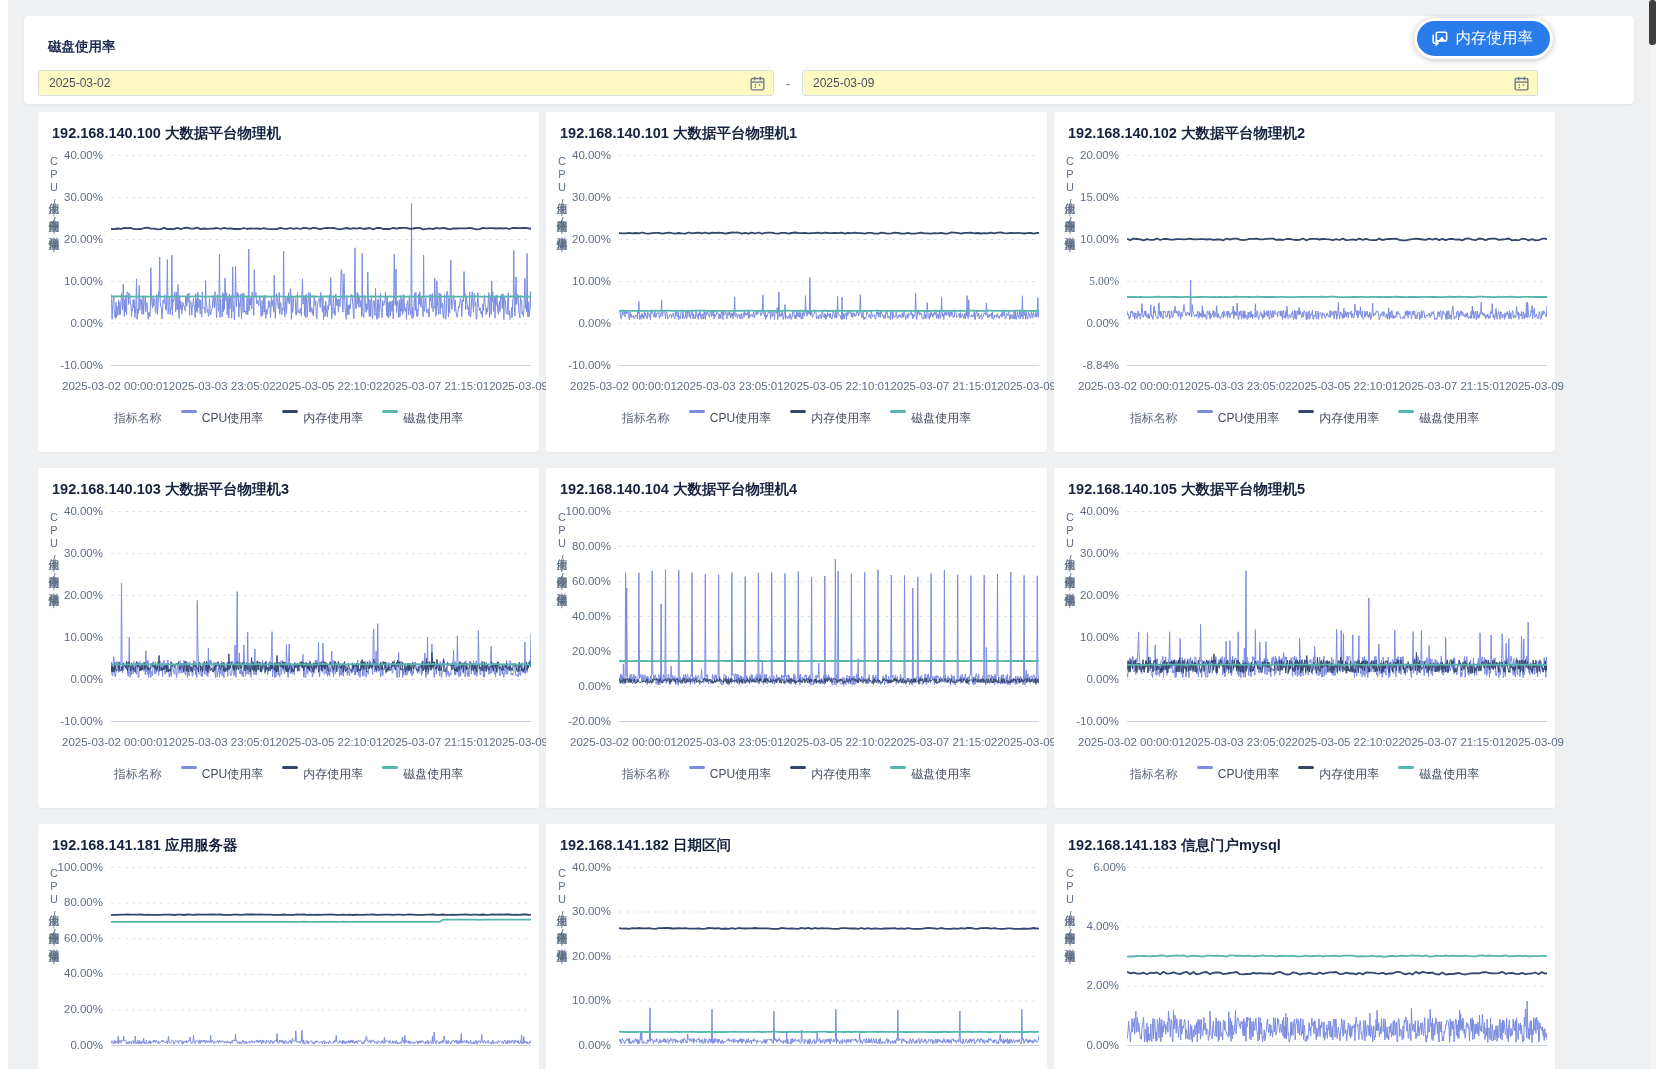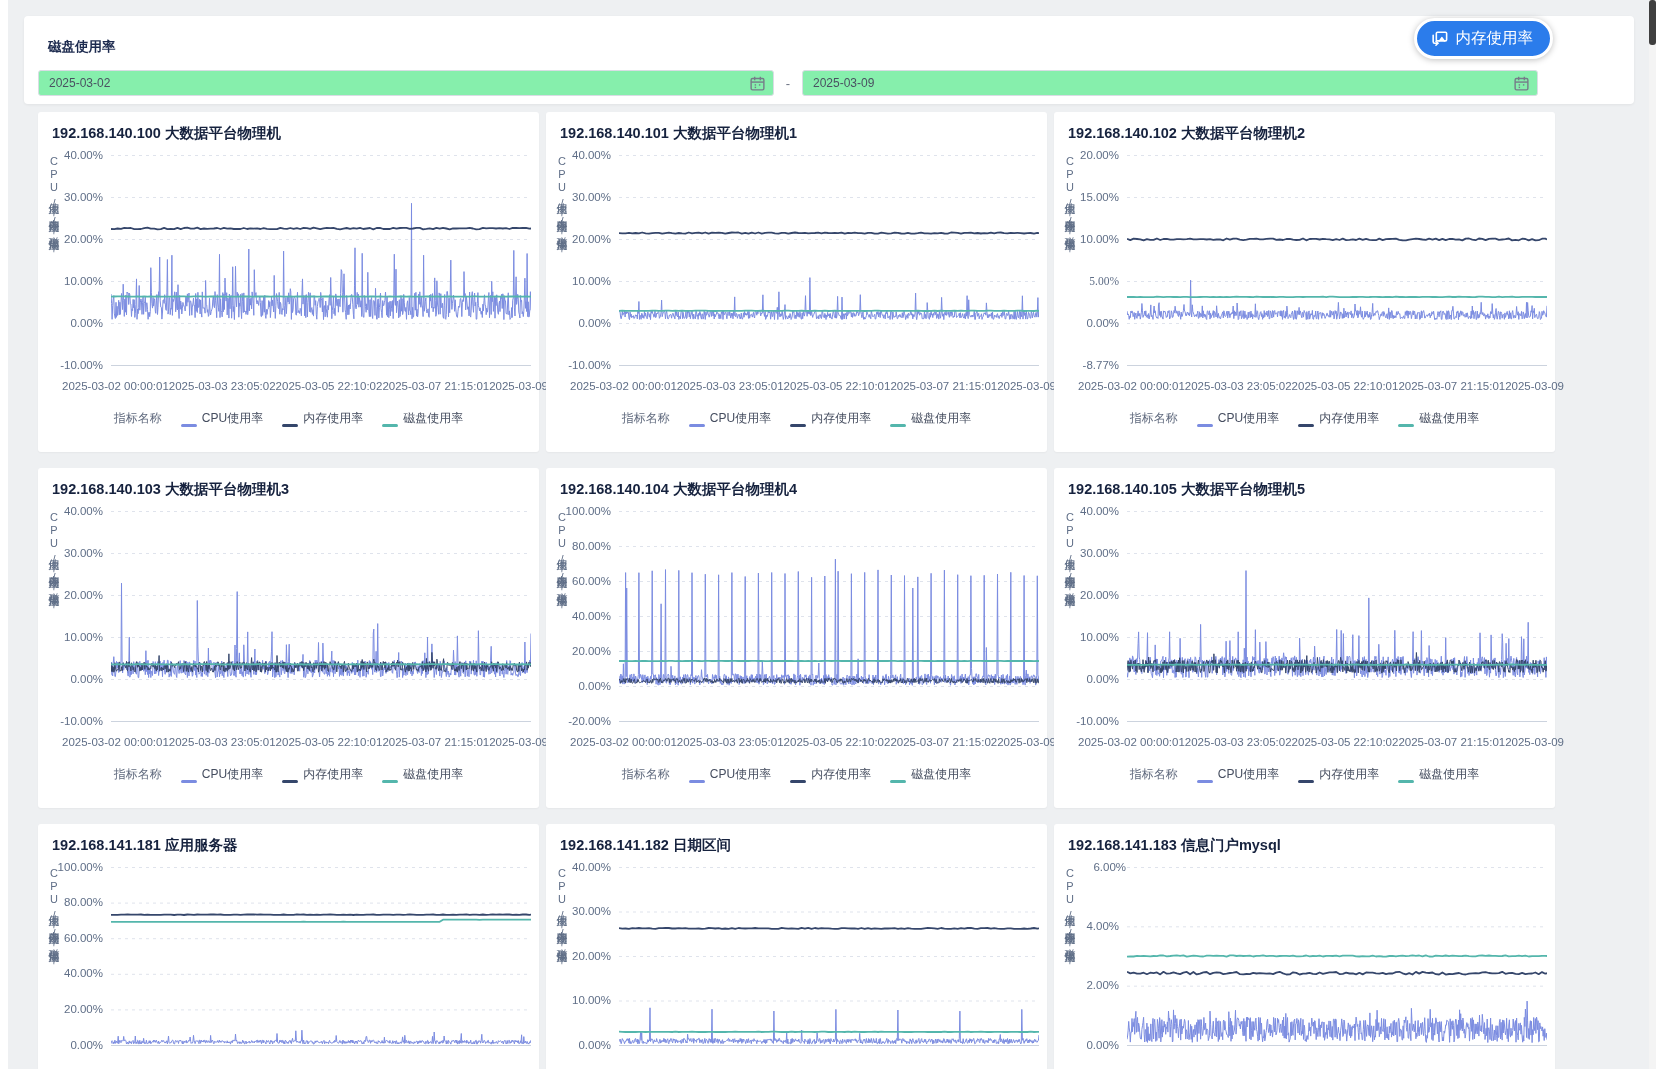--- a/index.html
+++ b/index.html
@@ -13,21 +13,21 @@
   
   .toolbar{
     position:absolute;left:16px;top:16px;width:1610px;height:88px;
     background:#fff;border-radius:4px;box-shadow:0 1px 3px rgba(0,0,0,.06);
   }
   .toolbar-label{
     position:absolute;left:24px;top:22px;font-size:13.5px;font-weight:700;color:#1d2b4f;
   }
   .date-row{position:absolute;left:14px;top:54px;right:96px;height:26px;display:flex;align-items:center;}
   .date-input{
-    position:relative;flex:1;height:26px;background:#86efac;border:1px solid #d9dde4;border-radius:3px;
+    position:relative;flex:1;height:26px;background:#fef9c3;border:1px solid #d9dde4;border-radius:3px;
     display:flex;align-items:center;box-sizing:border-box;cursor:text;
   }
   .date-input .val{font-size:12px;color:#4a5161;padding-left:10px;}
   .date-input .cal{position:absolute;right:7px;top:4px;width:17px;height:17px;}
   .date-sep{width:28px;text-align:center;font-size:13px;color:#6a7182;flex:0 0 28px;}
 
   
   .word-btn{
     position:absolute;right:103px;top:18px;height:41px;padding:0 17px 0 13px;
     background:#2b7ceb;border:3px solid #ffffff;border-radius:22px;
@@ -59,21 +59,21 @@
   .plot-svg{position:absolute;left:73px;}
   .xrow{
     position:absolute;left:24px;right:4px;display:flex;justify-content:flex-start;
     font-size:11.5px;color:#5f6e87;white-space:nowrap;
   }
   .legend{
     position:absolute;left:0;right:0;display:flex;justify-content:center;align-items:center;gap:19px;
     font-size:12px;color:#454d5f;
   }
   .legend .lg-title{color:#606a7e;}
-  .legend .lg-item{display:flex;align-items:flex-end;gap:5px;cursor:pointer;}
+  .legend .lg-item{display:flex;align-items:flex-start;gap:5px;cursor:pointer;}
   .legend .mark{width:16px;height:3px;border-radius:2px;display:inline-block;}
 
   
   .scroll-track{position:absolute;right:0;top:0;width:7px;height:1069px;background:#f4f4f4;}
   .scroll-thumb{position:absolute;left:0;top:0;width:7px;height:45px;background:#3f3f3f;border-radius:3px;}
 </style>
 </head>
 <body>
 
 <div class="viewport">
@@ -197,21 +197,21 @@
         </div>
       </section>
       <section class="card">
         <h3>192.168.140.102 大数据平台物理机2</h3>
         <div class="yname" style="top: 43px; height: 210px;">CPU使用率/内存使用率/磁盘使用率</div>
         <div class="ytick" style="left: 5px; top: 37.5px;">20.00%</div>
         <div class="ytick" style="left: 5px; top: 79.5px;">15.00%</div>
         <div class="ytick" style="left: 5px; top: 121.5px;">10.00%</div>
         <div class="ytick" style="left: 5px; top: 163.5px; font-family: Liberation Serif, serif;">5.00%</div>
         <div class="ytick" style="left: 5px; top: 205.5px;">0.00%</div>
-        <div class="ytick" style="left: 5px; top: 247.5px;">-8.77%</div>
+        <div class="ytick" style="left: 5px; top: 247.5px;">-8.84%</div>
         <svg class="plot-svg" width="420" height="214" style="top: 43px;">
           <line x1="0" x2="420" y1="0.5" y2="0.5" stroke="#dfe3ec" stroke-dasharray="3 4" stroke-width="1"></line>
           <line x1="0" x2="420" y1="42.5" y2="42.5" stroke="#dfe3ec" stroke-dasharray="3 4" stroke-width="1"></line>
           <line x1="0" x2="420" y1="84.5" y2="84.5" stroke="#dfe3ec" stroke-dasharray="3 4" stroke-width="1"></line>
           <line x1="0" x2="420" y1="126.5" y2="126.5" stroke="#dfe3ec" stroke-dasharray="3 4" stroke-width="1"></line>
           <line x1="0" x2="420" y1="168.5" y2="168.5" stroke="#dfe3ec" stroke-dasharray="3 4" stroke-width="1"></line>
           <line x1="0" x2="420" y1="210.5" y2="210.5" stroke="#ccd3de" stroke-width="1"></line>
           <path d="M0.0 156.1 L0.6 159.8 L1.1 158.9 L1.7 160.2 L2.2 164.3 L2.8 161.1 L3.3 162.6 L3.9 156.1 L4.4 158.0 L5.0 155.9 L5.5 156.6 L6.1 161.7 L6.6 160.2 L7.2 157.5 L7.7 164.3 L8.3 160.3 L8.9 158.0 L9.4 162.0 L10.0 163.4 L10.5 160.0 L11.1 155.9 L11.6 161.0 L12.2 161.0 L12.7 158.4 L13.3 164.1 L13.8 161.6 L14.4 157.2 L14.9 148.5 L15.5 155.8 L16.0 162.4 L16.6 160.1 L17.2 159.5 L17.7 156.1 L18.3 160.9 L18.8 155.8 L19.4 162.2 L19.9 161.1 L20.5 159.8 L21.0 163.1 L21.6 158.5 L22.1 164.0 L22.7 160.8 L23.2 159.2 L23.8 149.9 L24.3 161.7 L24.9 160.2 L25.5 161.7 L26.0 164.4 L26.6 156.0 L27.1 151.0 L27.7 157.9 L28.2 155.8 L28.8 160.6 L29.3 161.9 L29.9 163.1 L30.4 162.3 L31.0 163.5 L31.5 150.0 L32.1 147.7 L32.6 160.4 L33.2 156.5 L33.8 162.3 L34.3 156.2 L34.9 161.3 L35.4 161.8 L36.0 164.1 L36.5 155.9 L37.1 157.1 L37.6 156.0 L38.2 156.8 L38.7 159.2 L39.3 162.5 L39.8 161.3 L40.4 161.7 L40.9 156.2 L41.5 157.6 L42.1 155.5 L42.6 164.0 L43.2 162.5 L43.7 162.3 L44.3 155.8 L44.8 157.1 L45.4 162.5 L45.9 162.2 L46.5 159.5 L47.0 155.5 L47.6 157.7 L48.1 151.2 L48.7 156.4 L49.2 158.3 L49.8 155.8 L50.4 157.1 L50.9 160.2 L51.5 161.5 L52.0 155.9 L52.6 159.9 L53.1 159.5 L53.7 164.3 L54.2 157.1 L54.8 161.7 L55.3 161.2 L55.9 158.2 L56.4 155.5 L57.0 149.5 L57.5 156.1 L58.1 156.8 L58.7 160.2 L59.2 161.0 L59.8 158.9 L60.3 157.1 L60.9 158.0 L61.4 160.1 L62.0 157.7 L62.5 160.8 L63.1 158.0 L63.6 125.2 L64.2 157.8 L64.7 162.0 L65.3 149.8 L65.8 156.4 L66.4 158.0 L67.0 159.8 L67.5 161.7 L68.1 160.5 L68.6 161.1 L69.2 159.4 L69.7 161.5 L70.3 158.5 L70.8 156.1 L71.4 163.4 L71.9 163.1 L72.5 156.8 L73.0 162.2 L73.6 158.3 L74.2 158.9 L74.7 161.6 L75.3 150.9 L75.8 163.0 L76.4 155.8 L76.9 161.1 L77.5 159.1 L78.0 162.1 L78.6 159.7 L79.1 163.5 L79.7 164.5 L80.2 156.3 L80.8 155.8 L81.3 159.0 L81.9 159.8 L82.5 155.8 L83.0 164.1 L83.6 158.3 L84.1 162.7 L84.7 160.2 L85.2 160.4 L85.8 158.0 L86.3 155.6 L86.9 162.6 L87.4 156.4 L88.0 157.5 L88.5 158.8 L89.1 162.0 L89.6 150.8 L90.2 158.5 L90.8 163.2 L91.3 158.3 L91.9 161.1 L92.4 162.1 L93.0 163.3 L93.5 163.9 L94.1 161.0 L94.6 160.3 L95.2 158.6 L95.7 156.9 L96.3 162.9 L96.8 155.8 L97.4 157.3 L97.9 161.1 L98.5 161.5 L99.1 160.4 L99.6 157.0 L100.2 156.0 L100.7 163.1 L101.3 159.1 L101.8 156.1 L102.4 158.7 L102.9 162.7 L103.5 158.8 L104.0 159.5 L104.6 157.7 L105.1 158.9 L105.7 156.8 L106.2 151.0 L106.8 163.6 L107.4 155.8 L107.9 161.0 L108.5 156.9 L109.0 159.5 L109.6 160.4 L110.1 148.0 L110.7 155.9 L111.2 164.6 L111.8 163.7 L112.3 156.7 L112.9 161.0 L113.4 157.0 L114.0 155.7 L114.5 163.7 L115.1 162.4 L115.7 160.1 L116.2 155.6 L116.8 163.8 L117.3 163.3 L117.9 156.1 L118.4 162.5 L119.0 159.7 L119.5 161.3 L120.1 164.5 L120.6 164.0 L121.2 157.2 L121.7 162.9 L122.3 157.3 L122.8 156.8 L123.4 162.5 L124.0 156.1 L124.5 161.9 L125.1 158.7 L125.6 163.8 L126.2 159.7 L126.7 160.4 L127.3 161.7 L127.8 162.0 L128.4 148.8 L128.9 162.4 L129.5 159.6 L130.0 155.7 L130.6 156.5 L131.1 162.9 L131.7 164.6 L132.3 161.7 L132.8 159.9 L133.4 157.2 L133.9 156.6 L134.5 161.5 L135.0 158.6 L135.6 164.3 L136.1 160.2 L136.7 162.9 L137.2 155.6 L137.8 161.8 L138.3 157.9 L138.9 158.0 L139.4 160.1 L140.0 156.0 L140.6 161.6 L141.1 160.9 L141.7 155.5 L142.2 163.9 L142.8 163.6 L143.3 155.9 L143.9 157.1 L144.4 160.0 L145.0 163.0 L145.5 155.6 L146.1 155.9 L146.6 162.1 L147.2 156.3 L147.7 155.5 L148.3 159.3 L148.9 158.4 L149.4 158.3 L150.0 157.7 L150.5 161.8 L151.1 156.5 L151.6 157.3 L152.2 156.5 L152.7 157.4 L153.3 161.0 L153.8 155.7 L154.4 161.4 L154.9 155.9 L155.5 164.4 L156.0 157.8 L156.6 155.4 L157.2 162.6 L157.7 161.0 L158.3 163.3 L158.8 156.4 L159.4 161.5 L159.9 151.1 L160.5 157.2 L161.0 163.6 L161.6 162.7 L162.1 161.2 L162.7 159.5 L163.2 161.6 L163.8 162.7 L164.3 159.4 L164.9 157.7 L165.5 156.0 L166.0 161.7 L166.6 164.5 L167.1 159.2 L167.7 155.4 L168.2 163.7 L168.8 155.8 L169.3 164.3 L169.9 161.5 L170.4 155.8 L171.0 159.7 L171.5 158.9 L172.1 152.4 L172.6 159.7 L173.2 155.9 L173.8 158.1 L174.3 160.9 L174.9 162.8 L175.4 157.4 L176.0 157.4 L176.5 162.1 L177.1 155.5 L177.6 156.8 L178.2 158.2 L178.7 158.6 L179.3 164.6 L179.8 156.6 L180.4 161.2 L180.9 164.3 L181.5 157.3 L182.1 155.9 L182.6 164.1 L183.2 162.2 L183.7 158.8 L184.3 158.8 L184.8 160.1 L185.4 155.4 L185.9 163.9 L186.5 164.3 L187.0 160.2 L187.6 161.7 L188.1 161.1 L188.7 156.0 L189.2 163.5 L189.8 163.8 L190.4 158.3 L190.9 156.0 L191.5 164.3 L192.0 158.0 L192.6 158.1 L193.1 157.8 L193.7 157.5 L194.2 160.8 L194.8 163.4 L195.3 157.7 L195.9 160.7 L196.4 158.4 L197.0 158.8 L197.5 161.2 L198.1 163.4 L198.7 161.6 L199.2 161.2 L199.8 158.3 L200.3 158.3 L200.9 160.9 L201.4 160.5 L202.0 162.3 L202.5 161.9 L203.1 155.4 L203.6 162.2 L204.2 158.1 L204.7 156.2 L205.3 160.1 L205.8 159.1 L206.4 156.5 L207.0 163.9 L207.5 161.9 L208.1 155.6 L208.6 158.5 L209.2 156.3 L209.7 164.2 L210.3 161.2 L210.8 157.9 L211.4 147.4 L211.9 156.5 L212.5 163.8 L213.0 161.6 L213.6 156.9 L214.2 157.5 L214.7 158.0 L215.3 163.4 L215.8 158.9 L216.4 163.2 L216.9 153.2 L217.5 162.6 L218.0 160.1 L218.6 156.1 L219.1 162.0 L219.7 157.9 L220.2 159.6 L220.8 156.9 L221.3 163.1 L221.9 157.5 L222.5 157.7 L223.0 158.1 L223.6 159.6 L224.1 155.9 L224.7 162.7 L225.2 161.0 L225.8 158.6 L226.3 163.2 L226.9 161.9 L227.4 160.5 L228.0 149.0 L228.5 156.0 L229.1 156.0 L229.6 160.2 L230.2 155.4 L230.8 162.9 L231.3 162.0 L231.9 155.8 L232.4 158.7 L233.0 159.3 L233.5 151.8 L234.1 160.3 L234.6 162.2 L235.2 156.1 L235.7 162.4 L236.3 164.3 L236.8 163.1 L237.4 162.2 L237.9 156.1 L238.5 161.7 L239.1 157.6 L239.6 159.4 L240.2 156.0 L240.7 161.2 L241.3 162.6 L241.8 159.5 L242.4 162.1 L242.9 157.2 L243.5 164.4 L244.0 164.2 L244.6 159.8 L245.1 157.7 L245.7 148.4 L246.2 161.2 L246.8 158.9 L247.4 158.3 L247.9 160.4 L248.5 158.4 L249.0 156.7 L249.6 157.3 L250.1 155.7 L250.7 155.9 L251.2 158.2 L251.8 160.6 L252.3 164.6 L252.9 162.0 L253.4 161.5 L254.0 158.9 L254.5 160.5 L255.1 157.5 L255.7 156.7 L256.2 161.3 L256.8 156.5 L257.3 157.6 L257.9 160.3 L258.4 161.9 L259.0 162.9 L259.5 159.7 L260.1 158.7 L260.6 163.7 L261.2 160.4 L261.7 152.9 L262.3 164.4 L262.8 156.9 L263.4 157.4 L264.0 163.1 L264.5 155.7 L265.1 155.7 L265.6 162.0 L266.2 163.7 L266.7 160.3 L267.3 163.0 L267.8 160.9 L268.4 161.0 L268.9 162.7 L269.5 156.7 L270.0 160.0 L270.6 159.2 L271.1 156.3 L271.7 158.7 L272.3 159.0 L272.8 158.6 L273.4 163.7 L273.9 163.2 L274.5 162.5 L275.0 162.3 L275.6 163.4 L276.1 162.0 L276.7 160.8 L277.2 163.4 L277.8 163.5 L278.3 156.7 L278.9 159.8 L279.4 155.8 L280.0 160.7 L280.6 155.8 L281.1 163.2 L281.7 156.1 L282.2 157.3 L282.8 159.6 L283.3 156.4 L283.9 157.7 L284.4 163.6 L285.0 160.1 L285.5 159.4 L286.1 155.7 L286.6 160.0 L287.2 156.0 L287.7 156.6 L288.3 164.0 L288.9 159.6 L289.4 162.7 L290.0 163.8 L290.5 157.7 L291.1 157.9 L291.6 157.8 L292.2 157.2 L292.7 164.6 L293.3 164.0 L293.8 159.5 L294.4 155.8 L294.9 162.9 L295.5 158.3 L296.0 156.5 L296.6 155.6 L297.2 158.2 L297.7 163.0 L298.3 162.9 L298.8 161.2 L299.4 160.3 L299.9 159.9 L300.5 161.4 L301.0 159.5 L301.6 159.0 L302.1 160.5 L302.7 158.1 L303.2 162.8 L303.8 160.1 L304.3 160.8 L304.9 156.7 L305.5 158.8 L306.0 159.3 L306.6 156.2 L307.1 160.0 L307.7 164.6 L308.2 163.2 L308.8 164.5 L309.3 163.3 L309.9 164.2 L310.4 160.5 L311.0 156.6 L311.5 158.4 L312.1 161.8 L312.6 156.9 L313.2 157.1 L313.8 155.8 L314.3 164.2 L314.9 164.5 L315.4 158.2 L316.0 156.0 L316.5 156.5 L317.1 159.6 L317.6 158.4 L318.2 158.6 L318.7 163.6 L319.3 164.5 L319.8 155.8 L320.4 156.3 L320.9 164.3 L321.5 155.7 L322.1 157.2 L322.6 163.8 L323.2 161.2 L323.7 160.0 L324.3 164.6 L324.8 155.5 L325.4 155.7 L325.9 151.3 L326.5 158.1 L327.0 164.1 L327.6 163.8 L328.1 162.4 L328.7 161.5 L329.2 162.7 L329.8 156.8 L330.4 157.9 L330.9 155.9 L331.5 164.6 L332.0 157.7 L332.6 161.9 L333.1 159.8 L333.7 155.9 L334.2 156.2 L334.8 160.3 L335.3 156.7 L335.9 157.3 L336.4 160.9 L337.0 160.6 L337.5 159.6 L338.1 162.3 L338.7 160.3 L339.2 158.1 L339.8 162.1 L340.3 157.8 L340.9 161.2 L341.4 163.6 L342.0 161.8 L342.5 161.6 L343.1 161.4 L343.6 163.7 L344.2 156.1 L344.7 163.2 L345.3 151.0 L345.8 159.5 L346.4 155.6 L347.0 163.7 L347.5 159.4 L348.1 156.9 L348.6 156.4 L349.2 164.6 L349.7 164.2 L350.3 156.0 L350.8 162.9 L351.4 163.1 L351.9 159.4 L352.5 162.4 L353.0 157.7 L353.6 159.1 L354.2 147.3 L354.7 157.9 L355.3 159.7 L355.8 157.4 L356.4 159.4 L356.9 161.1 L357.5 158.7 L358.0 159.9 L358.6 164.1 L359.1 160.0 L359.7 161.5 L360.2 162.5 L360.8 158.8 L361.3 160.6 L361.9 163.7 L362.5 161.2 L363.0 162.8 L363.6 156.7 L364.1 156.7 L364.7 158.8 L365.2 148.6 L365.8 158.3 L366.3 163.0 L366.9 159.6 L367.4 164.4 L368.0 162.3 L368.5 157.3 L369.1 153.5 L369.6 161.1 L370.2 164.2 L370.8 160.2 L371.3 156.3 L371.9 156.8 L372.4 160.6 L373.0 164.4 L373.5 156.9 L374.1 157.0 L374.6 158.4 L375.2 163.2 L375.7 160.0 L376.3 159.3 L376.8 160.3 L377.4 164.3 L377.9 157.9 L378.5 162.4 L379.1 160.1 L379.6 157.6 L380.2 156.4 L380.7 159.9 L381.3 159.5 L381.8 164.0 L382.4 155.8 L382.9 163.0 L383.5 157.8 L384.0 164.0 L384.6 163.8 L385.1 157.7 L385.7 155.6 L386.2 159.6 L386.8 163.2 L387.4 161.0 L387.9 160.3 L388.5 163.0 L389.0 160.1 L389.6 151.5 L390.1 158.0 L390.7 160.2 L391.2 156.7 L391.8 164.4 L392.3 159.0 L392.9 158.5 L393.4 159.9 L394.0 160.9 L394.5 156.4 L395.1 163.8 L395.7 162.9 L396.2 156.9 L396.8 159.3 L397.3 163.7 L397.9 159.9 L398.4 158.5 L399.0 162.6 L399.5 147.3 L400.1 163.0 L400.6 147.5 L401.2 155.8 L401.7 160.9 L402.3 162.4 L402.8 161.9 L403.4 161.0 L404.0 155.8 L404.5 157.2 L405.1 150.6 L405.6 163.9 L406.2 155.9 L406.7 157.6 L407.3 153.3 L407.8 162.6 L408.4 160.4 L408.9 160.2 L409.5 159.2 L410.0 162.0 L410.6 163.6 L411.1 163.6 L411.7 162.7 L412.3 156.6 L412.8 158.0 L413.4 164.5 L413.9 163.6 L414.5 163.2 L415.0 156.3 L415.6 160.3 L416.1 159.7 L416.7 155.7 L417.2 156.7 L417.8 157.9 L418.3 159.8 L418.9 160.9 L419.4 162.1 L420.0 150.8 " fill="none" stroke="#7b8ce1" stroke-width="1" stroke-linejoin="round"></path>
           <path d="M0.0 83.9 L3.3 85.1 L6.6 83.6 L10.0 84.0 L13.3 84.4 L16.6 85.4 L19.9 84.2 L23.2 84.9 L26.6 84.9 L29.9 83.5 L33.2 85.0 L36.5 84.0 L39.8 83.8 L43.2 84.7 L46.5 84.7 L49.8 84.2 L53.1 84.2 L56.4 84.3 L59.8 84.1 L63.1 83.6 L66.4 84.4 L69.7 84.4 L73.0 84.2 L76.4 84.1 L79.7 84.5 L83.0 84.2 L86.3 84.9 L89.6 84.5 L93.0 84.4 L96.3 85.3 L99.6 83.5 L102.9 84.7 L106.2 83.6 L109.6 83.6 L112.9 84.6 L116.2 85.2 L119.5 84.7 L122.8 83.9 L126.2 83.8 L129.5 83.7 L132.8 84.3 L136.1 84.3 L139.4 83.9 L142.8 83.6 L146.1 83.6 L149.4 84.9 L152.7 84.5 L156.0 85.0 L159.4 84.0 L162.7 83.8 L166.0 84.7 L169.3 85.0 L172.6 84.9 L176.0 83.5 L179.3 85.3 L182.6 84.0 L185.9 83.9 L189.2 83.9 L192.6 84.5 L195.9 83.8 L199.2 84.1 L202.5 84.3 L205.8 85.1 L209.2 84.2 L212.5 85.0 L215.8 83.6 L219.1 85.1 L222.5 84.8 L225.8 84.4 L229.1 85.0 L232.4 83.7 L235.7 84.8 L239.1 83.8 L242.4 84.8 L245.7 85.1 L249.0 85.2 L252.3 83.6 L255.7 85.1 L259.0 84.2 L262.3 84.0 L265.6 83.9 L268.9 83.6 L272.3 84.8 L275.6 85.4 L278.9 85.4 L282.2 84.7 L285.5 84.2 L288.9 83.7 L292.2 84.0 L295.5 84.5 L298.8 84.8 L302.1 83.6 L305.5 84.6 L308.8 83.7 L312.1 85.1 L315.4 83.8 L318.7 85.2 L322.1 84.0 L325.4 83.9 L328.7 84.7 L332.0 84.3 L335.3 85.4 L338.7 83.6 L342.0 83.5 L345.3 84.6 L348.6 85.2 L351.9 83.5 L355.3 83.9 L358.6 85.2 L361.9 83.9 L365.2 83.6 L368.5 83.6 L371.9 84.8 L375.2 84.5 L378.5 84.2 L381.8 83.5 L385.1 85.4 L388.5 84.9 L391.8 85.3 L395.1 83.7 L398.4 84.0 L401.7 85.3 L405.1 84.1 L408.4 85.4 L411.7 85.2 L415.0 83.7 L418.3 83.7 L420 84.4" fill="none" stroke="#35466b" stroke-width="1.8" stroke-linejoin="round"></path>
           <path d="M0.0 142.0 L3.3 142.0 L6.6 142.0 L10.0 142.2 L13.3 142.0 L16.6 142.1 L19.9 142.1 L23.2 142.1 L26.6 142.2 L29.9 141.7 L33.2 141.8 L36.5 142.2 L39.8 141.9 L43.2 141.9 L46.5 142.0 L49.8 141.8 L53.1 142.2 L56.4 141.9 L59.8 141.8 L63.1 142.2 L66.4 142.1 L69.7 142.1 L73.0 142.0 L76.4 141.9 L79.7 141.9 L83.0 142.2 L86.3 142.0 L89.6 142.2 L93.0 141.9 L96.3 142.1 L99.6 142.0 L102.9 142.2 L106.2 141.9 L109.6 141.7 L112.9 141.9 L116.2 141.8 L119.5 141.9 L122.8 142.0 L126.2 142.1 L129.5 141.7 L132.8 141.8 L136.1 142.0 L139.4 141.8 L142.8 142.0 L146.1 141.9 L149.4 142.2 L152.7 141.9 L156.0 141.9 L159.4 142.1 L162.7 142.2 L166.0 142.2 L169.3 141.9 L172.6 141.8 L176.0 142.0 L179.3 141.8 L182.6 141.9 L185.9 141.9 L189.2 141.8 L192.6 141.8 L195.9 141.7 L199.2 142.2 L202.5 141.7 L205.8 141.7 L209.2 141.8 L212.5 142.2 L215.8 142.1 L219.1 142.1 L222.5 142.2 L225.8 141.8 L229.1 142.0 L232.4 141.9 L235.7 141.9 L239.1 142.1 L242.4 142.0 L245.7 141.8 L249.0 141.8 L252.3 142.0 L255.7 142.2 L259.0 142.0 L262.3 141.8 L265.6 142.1 L268.9 141.7 L272.3 142.0 L275.6 141.9 L278.9 142.1 L282.2 142.0 L285.5 142.0 L288.9 142.0 L292.2 142.1 L295.5 141.9 L298.8 141.8 L302.1 141.8 L305.5 142.0 L308.8 142.0 L312.1 142.2 L315.4 142.1 L318.7 141.9 L322.1 141.7 L325.4 142.0 L328.7 142.0 L332.0 141.7 L335.3 141.9 L338.7 141.9 L342.0 142.0 L345.3 142.2 L348.6 142.0 L351.9 141.7 L355.3 141.7 L358.6 141.8 L361.9 141.8 L365.2 142.2 L368.5 142.2 L371.9 141.7 L375.2 142.1 L378.5 141.8 L381.8 141.8 L385.1 141.7 L388.5 142.1 L391.8 142.2 L395.1 141.8 L398.4 141.8 L401.7 141.8 L405.1 141.9 L408.4 142.0 L411.7 141.8 L415.0 142.0 L418.3 141.9 L420 142.0" fill="none" stroke="#54b6ac" stroke-width="1.8" stroke-linejoin="round"></path>

